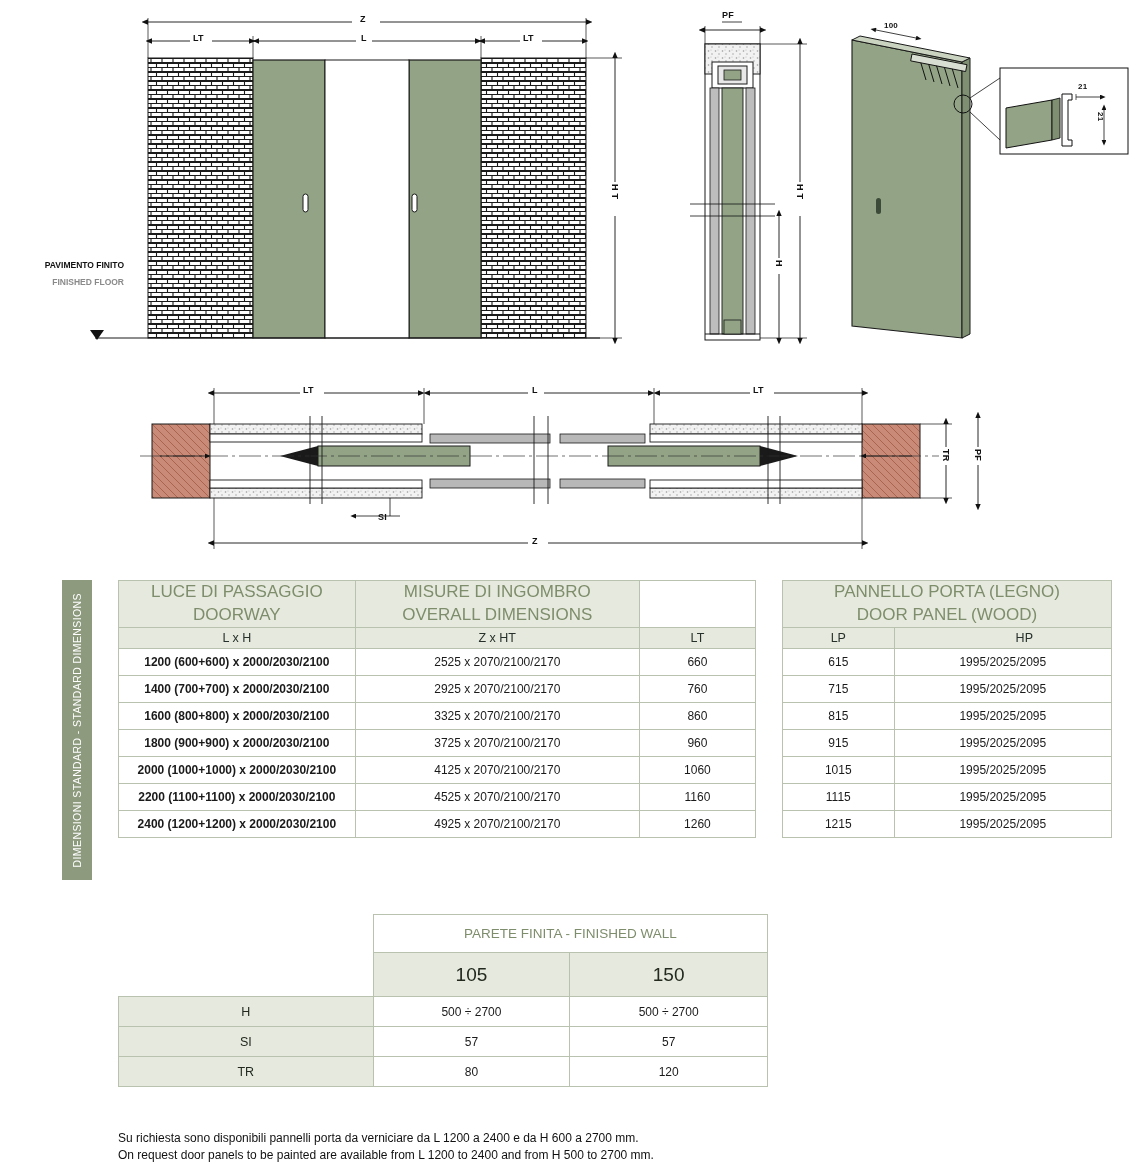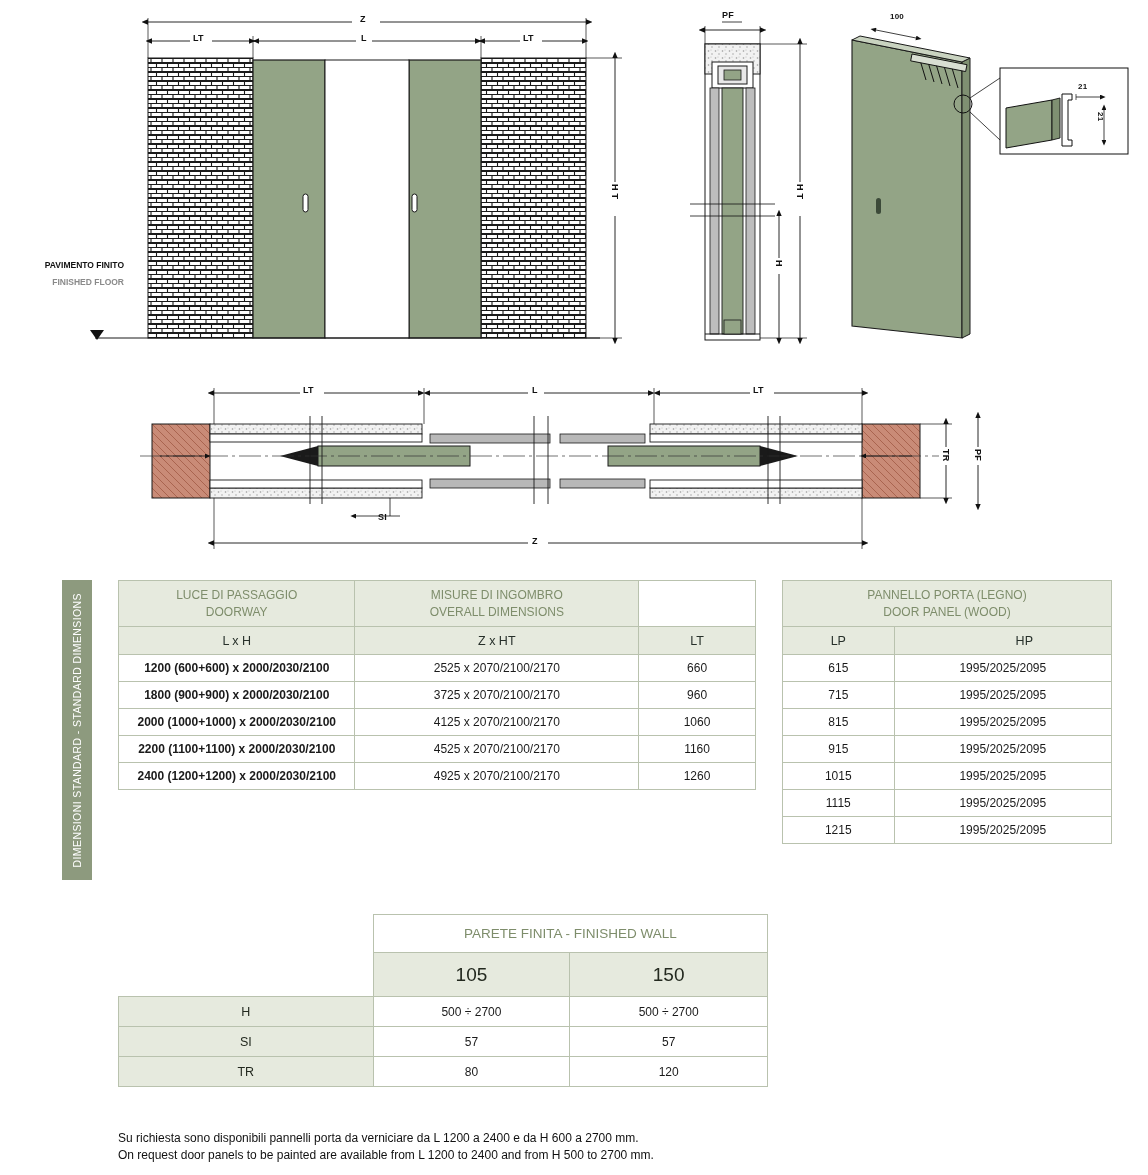--- a/index.html
+++ b/index.html
@@ -61,32 +61,32 @@
     border: 1px solid #b9c2ae;
     padding: 0;
     text-align: center;
     vertical-align: middle;
     font-weight: normal;
   }
 
   .hdr-green {
     background: #e6eade;
     color: #7e8d6b;
-    font-size: 12px;
+    font-size: 17px;
     line-height: 1.35;
     height: 46px;
   }
   .hdr-green .l1 { display: block; }
   .hdr-green .l2 { display: block; }
   .sub-hdr {
     background: #e6eade;
     color: #27302a;
     font-weight: bold;
     font-size: 12.5px;
-    height: 28px;
+    height: 21px;
   }
   .datarow td { height: 27px; background: #ffffff; color: #1a1a1a; font-size: 12px; }
   .datarow td.lx { font-weight: bold; }
 
   
   #tbl-left  { left: 118px; top: 8px; width: 638px; }
   #tbl-right { left: 782px; top: 8px; width: 330px; }
 
   
   #tbl-wall { left: 118px; top: 342px; width: 650px; font-size: 12px; }
@@ -339,21 +339,21 @@
   <div class="lbl" style="left:360px; top:14px;">Z</div>
   <div class="lbl" style="left:193px; top:33px;">LT</div>
   <div class="lbl" style="left:361px; top:33px;">L</div>
   <div class="lbl" style="left:523px; top:33px;">LT</div>
   <div class="lbl rot" style="left:610px; top:184px;">H T</div>
 
   <div class="lbl" style="left:722px; top:10px;">PF</div>
   <div class="lbl rot" style="left:774px; top:260px;">H</div>
   <div class="lbl rot" style="left:795px; top:184px;">H T</div>
 
-  <div class="lbl sm" style="left:884px; top:12px;margin-left:6px;">100</div>
+  <div class="lbl sm" style="left:884px; top:21px;">100</div>
   <div class="lbl sm" style="left:1078px; top:82px;">21</div>
   <div class="lbl sm rot" style="left:1096px; top:112px;">21</div>
 
   <div class="lbl" style="left:303px; top:385px;">LT</div>
   <div class="lbl" style="left:532px; top:385px;">L</div>
   <div class="lbl" style="left:753px; top:385px;">LT</div>
   <div class="lbl" style="left:378px; top:512px;">SI</div>
   <div class="lbl" style="left:532px; top:536px;">Z</div>
   <div class="lbl rot" style="left:941px; top:449px;">TR</div>
   <div class="lbl rot" style="left:973px; top:449px;">PF</div>
@@ -387,20 +387,30 @@
       <td class="sub-hdr">L x H</td>
       <td class="sub-hdr">Z x HT</td>
       <td class="sub-hdr">LT</td>
     </tr>
     <tr class="datarow">
       <td class="lx">1200 (600+600) x 2000/2030/2100</td>
       <td>2525 x 2070/2100/2170</td>
       <td>660</td>
     </tr>
     <tr class="datarow">
+      <td class="lx">1400 (700+700) x 2000/2030/2100</td>
+      <td>2925 x 2070/2100/2170</td>
+      <td>760</td>
+    </tr>
+    <tr class="datarow">
+      <td class="lx">1600 (800+800) x 2000/2030/2100</td>
+      <td>3325 x 2070/2100/2170</td>
+      <td>860</td>
+    </tr>
+    <tr class="datarow">
       <td class="lx">1800 (900+900) x 2000/2030/2100</td>
       <td>3725 x 2070/2100/2170</td>
       <td>960</td>
     </tr>
     <tr class="datarow">
       <td class="lx">2000 (1000+1000) x 2000/2030/2100</td>
       <td>4125 x 2070/2100/2170</td>
       <td>1060</td>
     </tr>
     <tr class="datarow">

